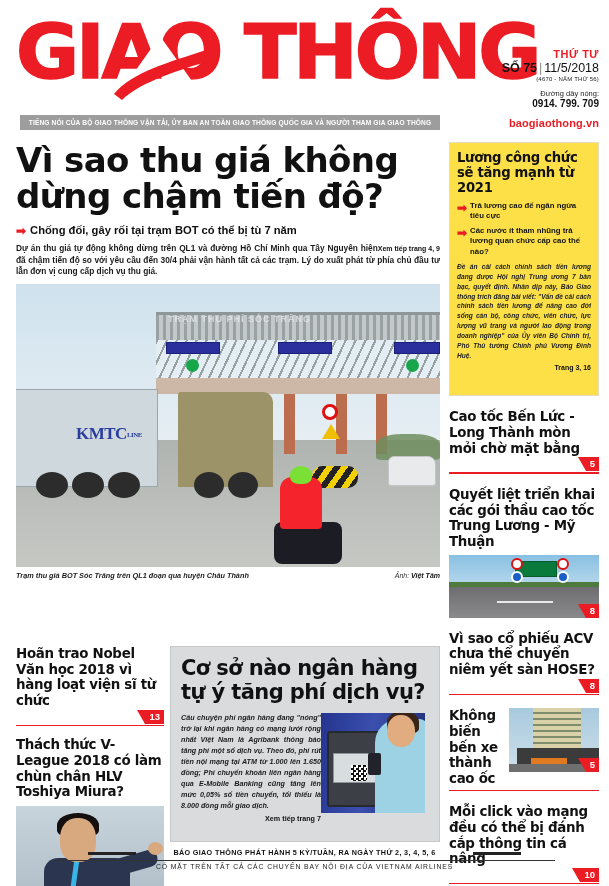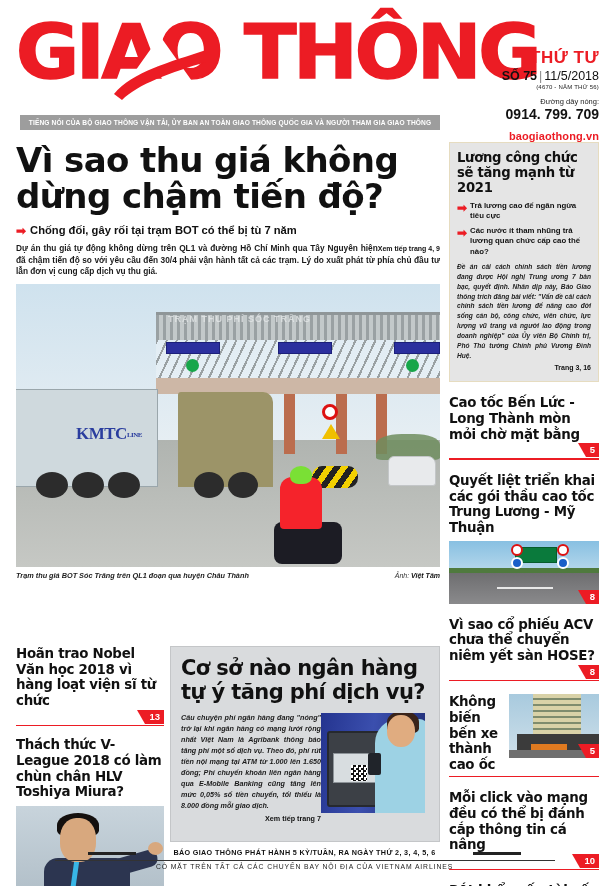--- a/index.html
+++ b/index.html
@@ -31,27 +31,27 @@
     pointer-events:none;
   }
   .tagline {
     position:absolute; left: 20px; top: 115px; width: 420px; height: 15px;
     background: #9d9d9d; color: #ffffff;
     font-size: 6.6px; font-weight: bold; letter-spacing: .15px;
     display:flex; align-items:center; justify-content:center;
     white-space: nowrap;
   }
   .mast-right { position:absolute; right: 10px; top: 48px; width: 120px; text-align:right; }
-  .mh-day { color:#ec1c24; font-weight:bold; font-size:17px; letter-spacing:.5px; }
+  .mh-day { color:#ec1c24; font-weight:bold; font-size:11px; letter-spacing:.5px; }
   .mh-issue { font-size:12.5px; font-weight:bold; color:#111; margin-top:1px; }
   .mh-issue .sep { color:#888; font-weight:normal; padding:0 2px; }
   .mh-issue .date { font-weight:normal; }
   .mh-sub { font-size:6px; color:#222; margin-top:1px; letter-spacing:.2px; }
   .mh-hot { font-size:7.5px; color:#222; margin-top:7px; }
-  .mh-phone { font-size:14px; font-weight:bold; color:#111; margin-top:0px; }
+  .mh-phone { font-size:10px; font-weight:bold; color:#111; margin-top:0px; }
   .mh-web { font-size:11px; font-weight:bold; color:#ec1c24; margin-top:8px; letter-spacing:.1px; }
 
   
   .left-col { position:absolute; left:16px; top:142px; width:424px; }
   .lead-head {
     font-family: "DejaVu Sans", sans-serif;
     font-weight: 900;
     font-size: 34px;
     line-height: 1.07;
     color: #111;
@@ -153,21 +153,21 @@
   .cbp-qr { position:absolute; left:30px; top:52px; width:16px; height:16px;
     background:repeating-conic-gradient(#111 0 25%, #fff 0 50%) 0 0/5px 5px; }
   .cbp-person { position:absolute; right:-4px; top:6px; width:54px; height:94px; background:#9dd2e4; border-radius:24px 10px 0 0; }
   .cbp-head { position:absolute; right:10px; top:2px; width:28px; height:32px; background:#e0ac80; border-radius:48%; }
   .cbp-hair { position:absolute; right:6px; top:-2px; width:32px; height:22px; background:#3a241a; border-radius:50% 50% 20% 20%; }
   .cbp-phone { position:absolute; right:44px; top:40px; width:13px; height:22px; background:#20242a; border-radius:2px; }
 
   
   .right-col { position:absolute; left:449px; top:142px; width:150px; }
 
-  .news-box { background:#e5e5e5; border:1px solid #e6dcc0; padding:7px 7px 8px 7px; }
+  .news-box { background:#fde047; border:1px solid #e6dcc0; padding:7px 7px 22px 7px; }
   .nb-head { font-family:"DejaVu Sans",sans-serif; font-weight:900; font-size:13.2px; line-height:1.15; color:#111; letter-spacing:-.3px; }
   .nb-bullet { margin-top:5px; font-size:7.8px; font-weight:bold; color:#111; line-height:1.32; display:flex; gap:3px; align-items:flex-start; }
   .nb-body { margin-top:5px; font-size:6.6px; font-style:italic; font-weight:bold; line-height:1.5; color:#222; text-align:justify; }
   .nb-jump { text-align:right; font-style:normal; font-size:7px; font-weight:bold; margin-top:2px; color:#111; }
 
   .r-item { margin-top:13px; }
   .r-head { font-family:"DejaVu Sans",sans-serif; font-weight:900; font-size:13.4px; line-height:1.17; color:#111; letter-spacing:-.3px; }
 
   .hw-photo { position:relative; margin-top:5px; width:150px; height:63px; overflow:hidden; background:#8fc4e4; }
   .hw-sky { position:absolute; inset:0 0 48% 0; background:linear-gradient(#88c0e2,#b9d9ec); }

